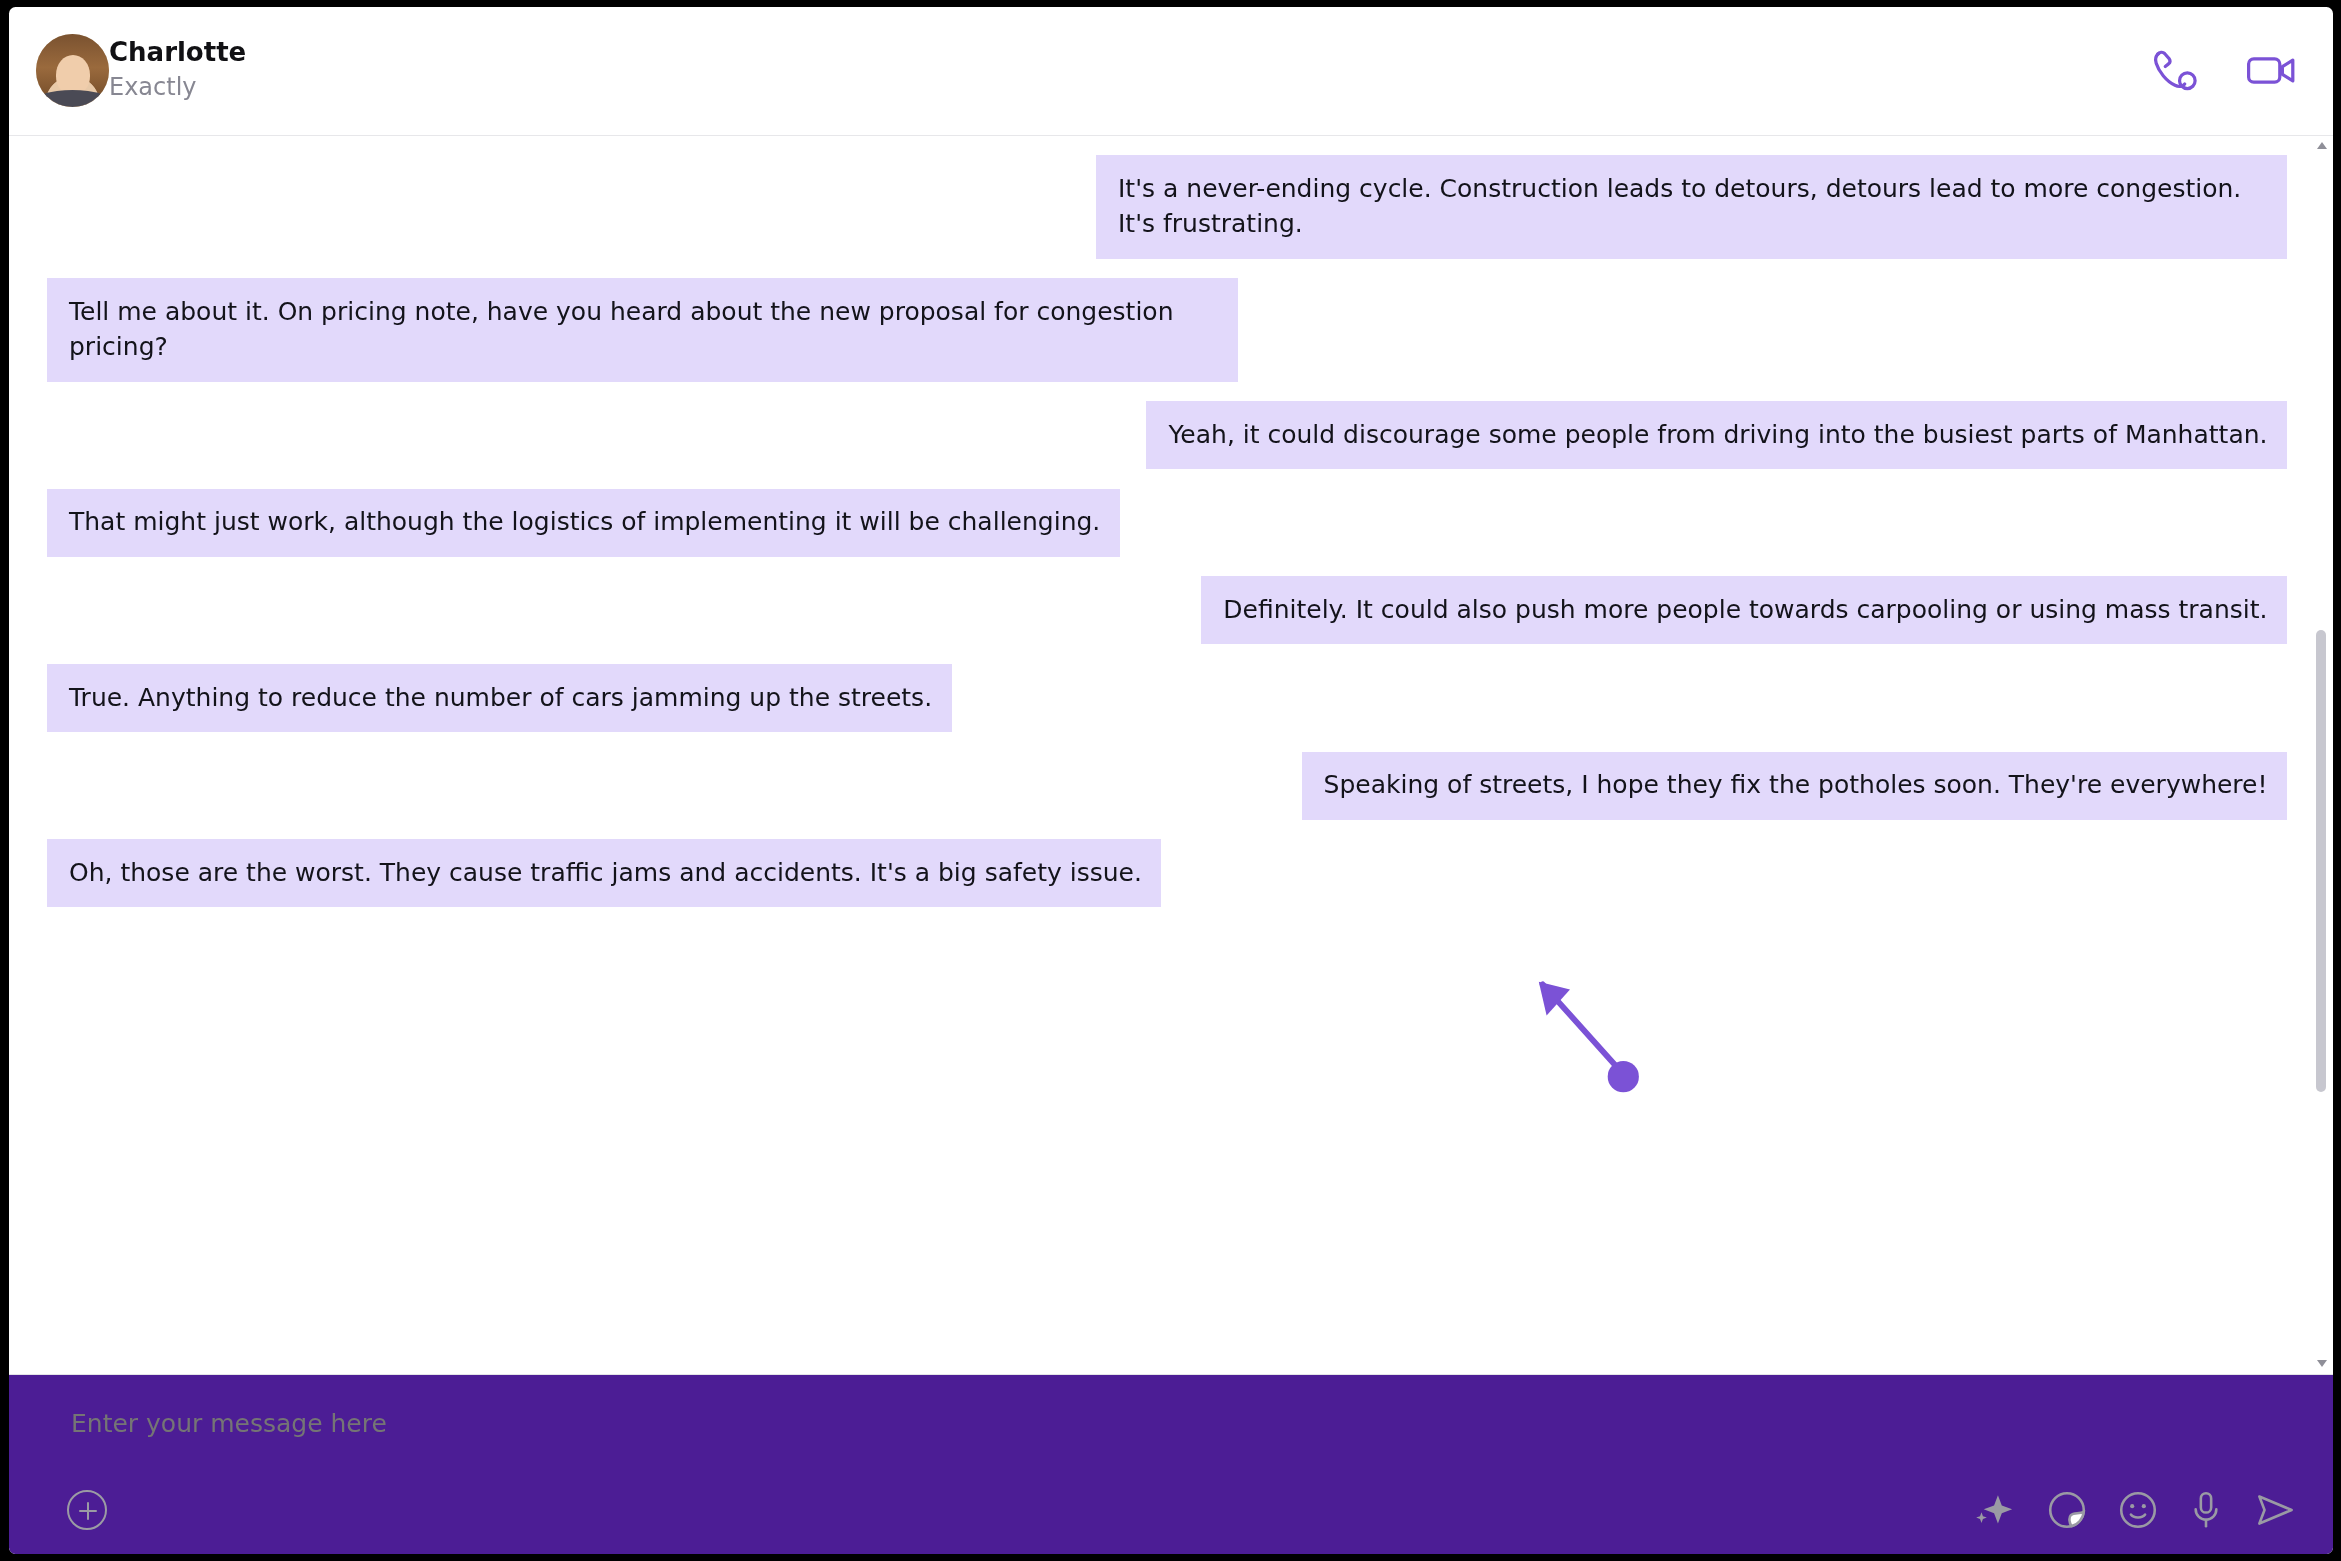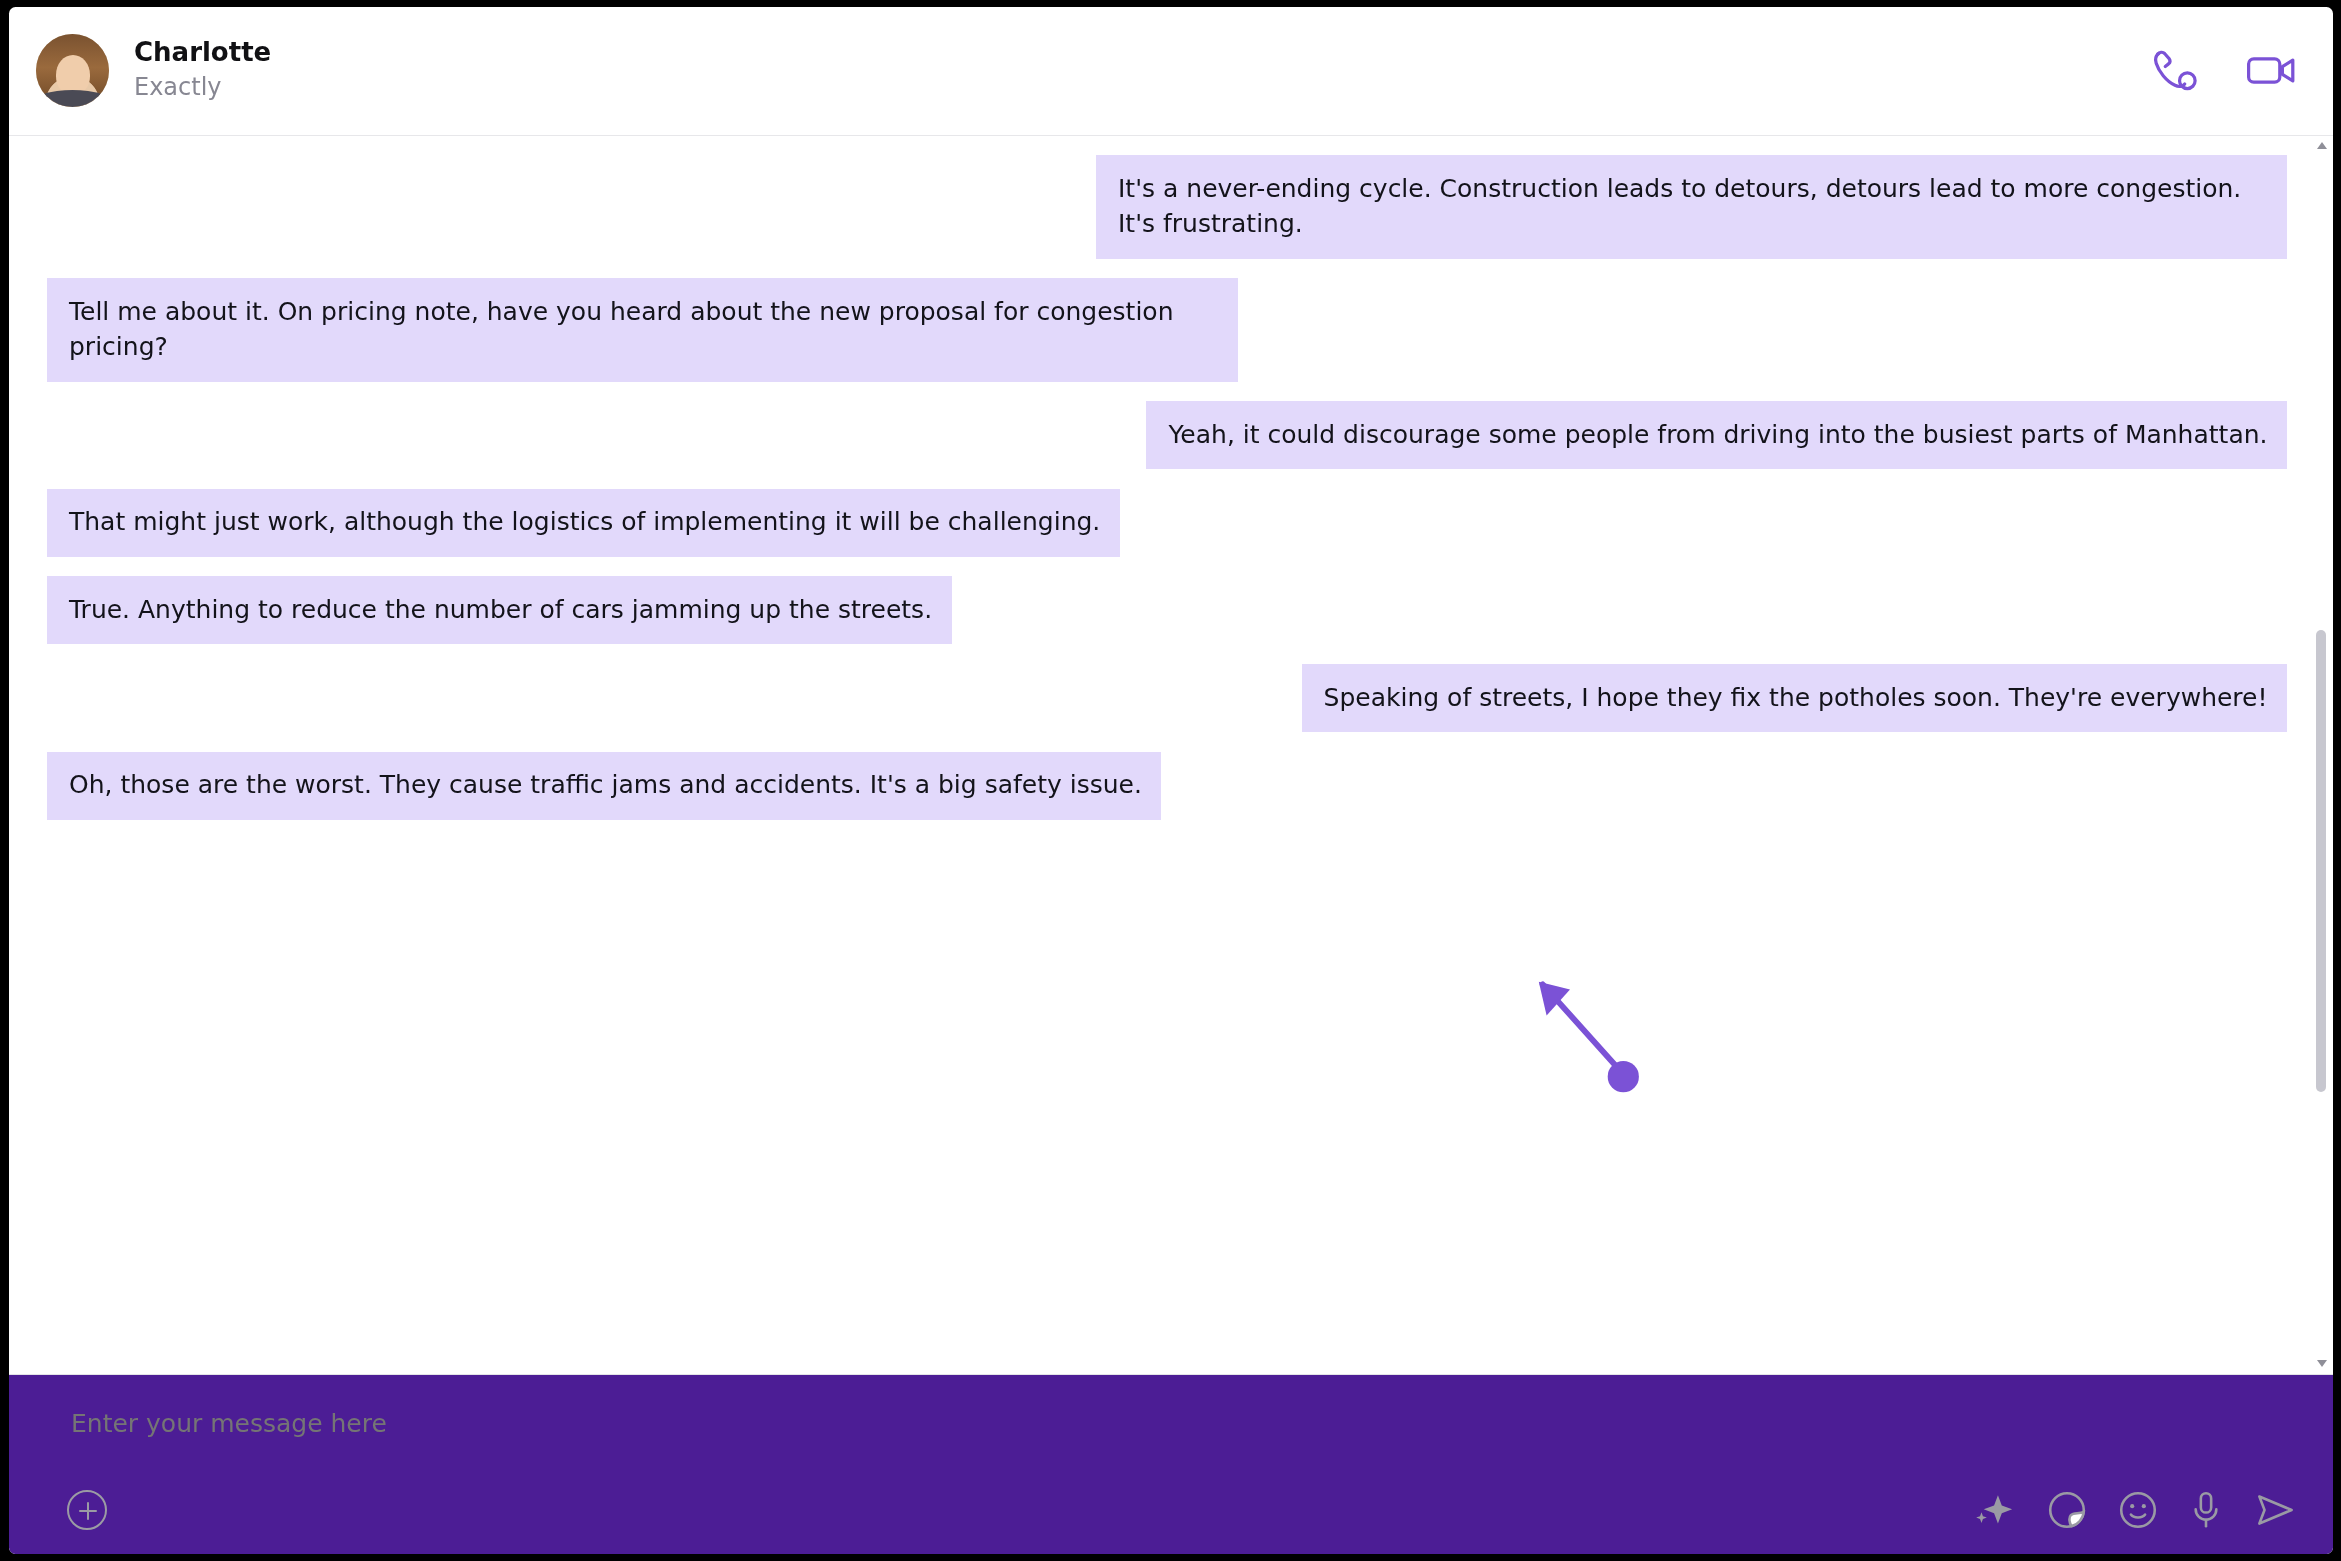--- a/index.html
+++ b/index.html
@@ -61,21 +61,20 @@
     background: #f0cdab;
   }
   .avatar .shoulders {
     position: absolute;
     left: -3.9px; bottom: -9px;
     width: 81px; height: 26px;
     border-radius: 50% 50% 0 0;
     background: #4a4a55;
   }
   .header-text {
-    margin-left: 25px;
     display: flex;
     flex-direction: column;
     justify-content: center;
   }
   .contact-name {
     font-size: 26px;
     font-weight: bold;
     color: #111114;
     line-height: 1.15;
   }
@@ -258,20 +257,23 @@
         </div>
         <div class="row in">
           <div class="bubble">Tell me about it. On pricing note, have you heard about the new proposal for congestion pricing?</div>
         </div>
         <div class="row out">
           <div class="bubble">Yeah, it could discourage some people from driving into the busiest parts of Manhattan.</div>
         </div>
         <div class="row in">
           <div class="bubble">That might just work, although the logistics of implementing it will be challenging.</div>
         </div>
+        <div class="row out">
+          <div class="bubble">Definitely. It could also push more people towards carpooling or using mass transit.</div>
+        </div>
         <div class="row in">
           <div class="bubble">True. Anything to reduce the number of cars jamming up the streets.</div>
         </div>
         <div class="row out">
           <div class="bubble">Speaking of streets, I hope they fix the potholes soon. They're everywhere!</div>
         </div>
         <div class="row in">
           <div class="bubble">Oh, those are the worst. They cause traffic jams and accidents. It's a big safety issue.</div>
         </div>
       </div>

